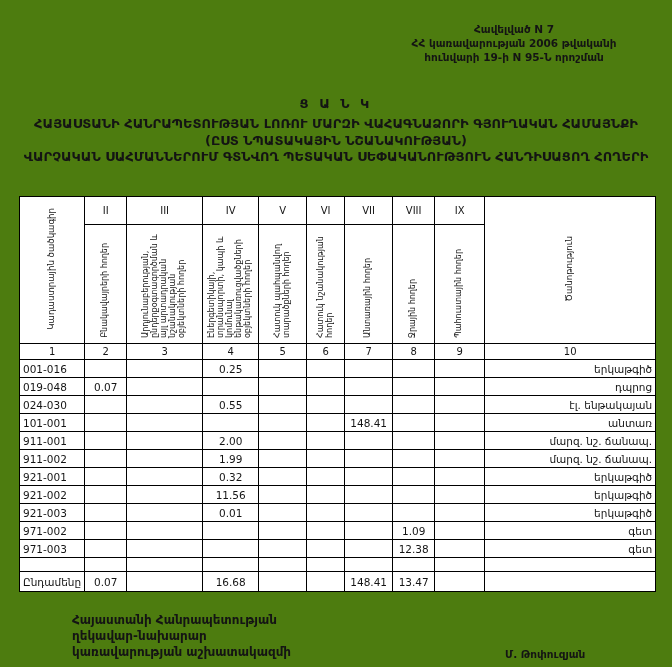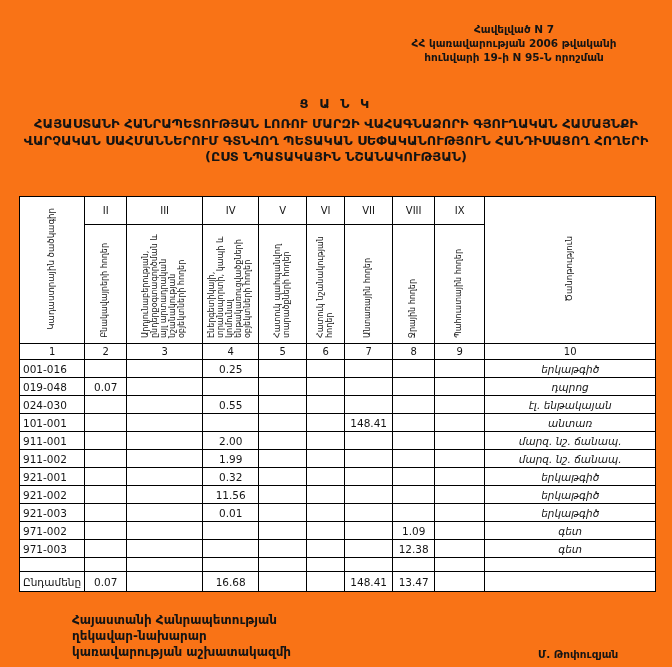--- a/index.html
+++ b/index.html
@@ -4,21 +4,21 @@
 <style>
   * { box-sizing: border-box; margin: 0; padding: 0; }
   html, body { background: #ffffff; }
   body {
     width: 672px; height: 667px;
     position: relative;
     font-family: "DejaVu Sans", sans-serif;
     color: #141414;
     -webkit-font-smoothing: antialiased;
   }
-  .page { position: absolute; inset: 0; background: #f97316; overflow: hidden; }
+  .page { position: absolute; inset: 0; background: #4d7c0f; overflow: hidden; }
 
   .hdr-ref {
     position: absolute; top: 22px; left: 380px; width: 268px;
     text-align: center; font-weight: bold; font-size: 10.5px; line-height: 1.35;
   }
   .doc-title {
     position: absolute; top: 96px; left: 0; width: 100%;
     text-align: center; font-weight: bold; font-size: 13px; letter-spacing: 3px;
   }
   .doc-subs {
@@ -49,50 +49,50 @@
     line-height: 1.12;
     max-height: 112px;
     text-align: left;
     white-space: normal;
   }
   .vert.tall { max-height: 132px; font-size: 8.6px; }
   tr.num-row td { height: 16px; text-align: center; font-size: 10px; padding: 0 2px; }
 
   td.c-code { text-align: left; padding-left: 5px; margin-left: 44px; }
   td.c-num  { text-align: center; }
-  td.c-note { text-align: center; padding-left: 6px; font-style: italic; }
+  td.c-note { text-align: right; padding-left: 6px; }
   tr.spacer-row td { height: 14px; }
   tr.total-row td { height: 20px; }
 
   .footer-left {
     position: absolute; top: 612px; left: 28px;
     font-weight: bold; font-size: 12px; line-height: 1.35; margin-left: 44px;
   }
   .signature {
     position: absolute; top: 648px; left: 505px;
-    font-weight: bold; font-size: 10.5px; margin-left: 33px;
+    font-weight: bold; font-size: 10.5px;
   }
 </style>
 </head>
 <body>
 
 <div class="page">
 
   <div class="hdr-ref">
     <div>Հավելված N 7</div>
     <div>ՀՀ կառավարության 2006 թվականի</div>
     <div>հունվարի 19-ի N 95-Ն որոշման</div>
   </div>
 
   <div class="doc-title">Ց Ա Ն Կ</div>
 
   <div class="doc-subs">
     <div>ՀԱՅԱՍՏԱՆԻ ՀԱՆՐԱՊԵՏՈՒԹՅԱՆ ԼՈՌՈՒ ՄԱՐԶԻ ՎԱՀԱԳՆԱՁՈՐԻ ԳՅՈՒՂԱԿԱՆ ՀԱՄԱՅՆՔԻ</div>
+    <div>(ԸՍՏ ՆՊԱՏԱԿԱՅԻՆ ՆՇԱՆԱԿՈՒԹՅԱՆ)</div>
     <div>ՎԱՐՉԱԿԱՆ ՍԱՀՄԱՆՆԵՐՈՒՄ ԳՏՆՎՈՂ ՊԵՏԱԿԱՆ ՍԵՓԱԿԱՆՈՒԹՅՈՒՆ ՀԱՆԴԻՍԱՑՈՂ ՀՈՂԵՐԻ</div>
-    <div>(ԸՍՏ ՆՊԱՏԱԿԱՅԻՆ ՆՇԱՆԱԿՈՒԹՅԱՆ)</div>
   </div>
 
   <table class="land">
     <colgroup>
       <col style="width:64px">
         <col style="width:42px">
         <col style="width:76px">
       <col style="width:56px">
         <col style="width:48px">
         <col style="width:38px">

